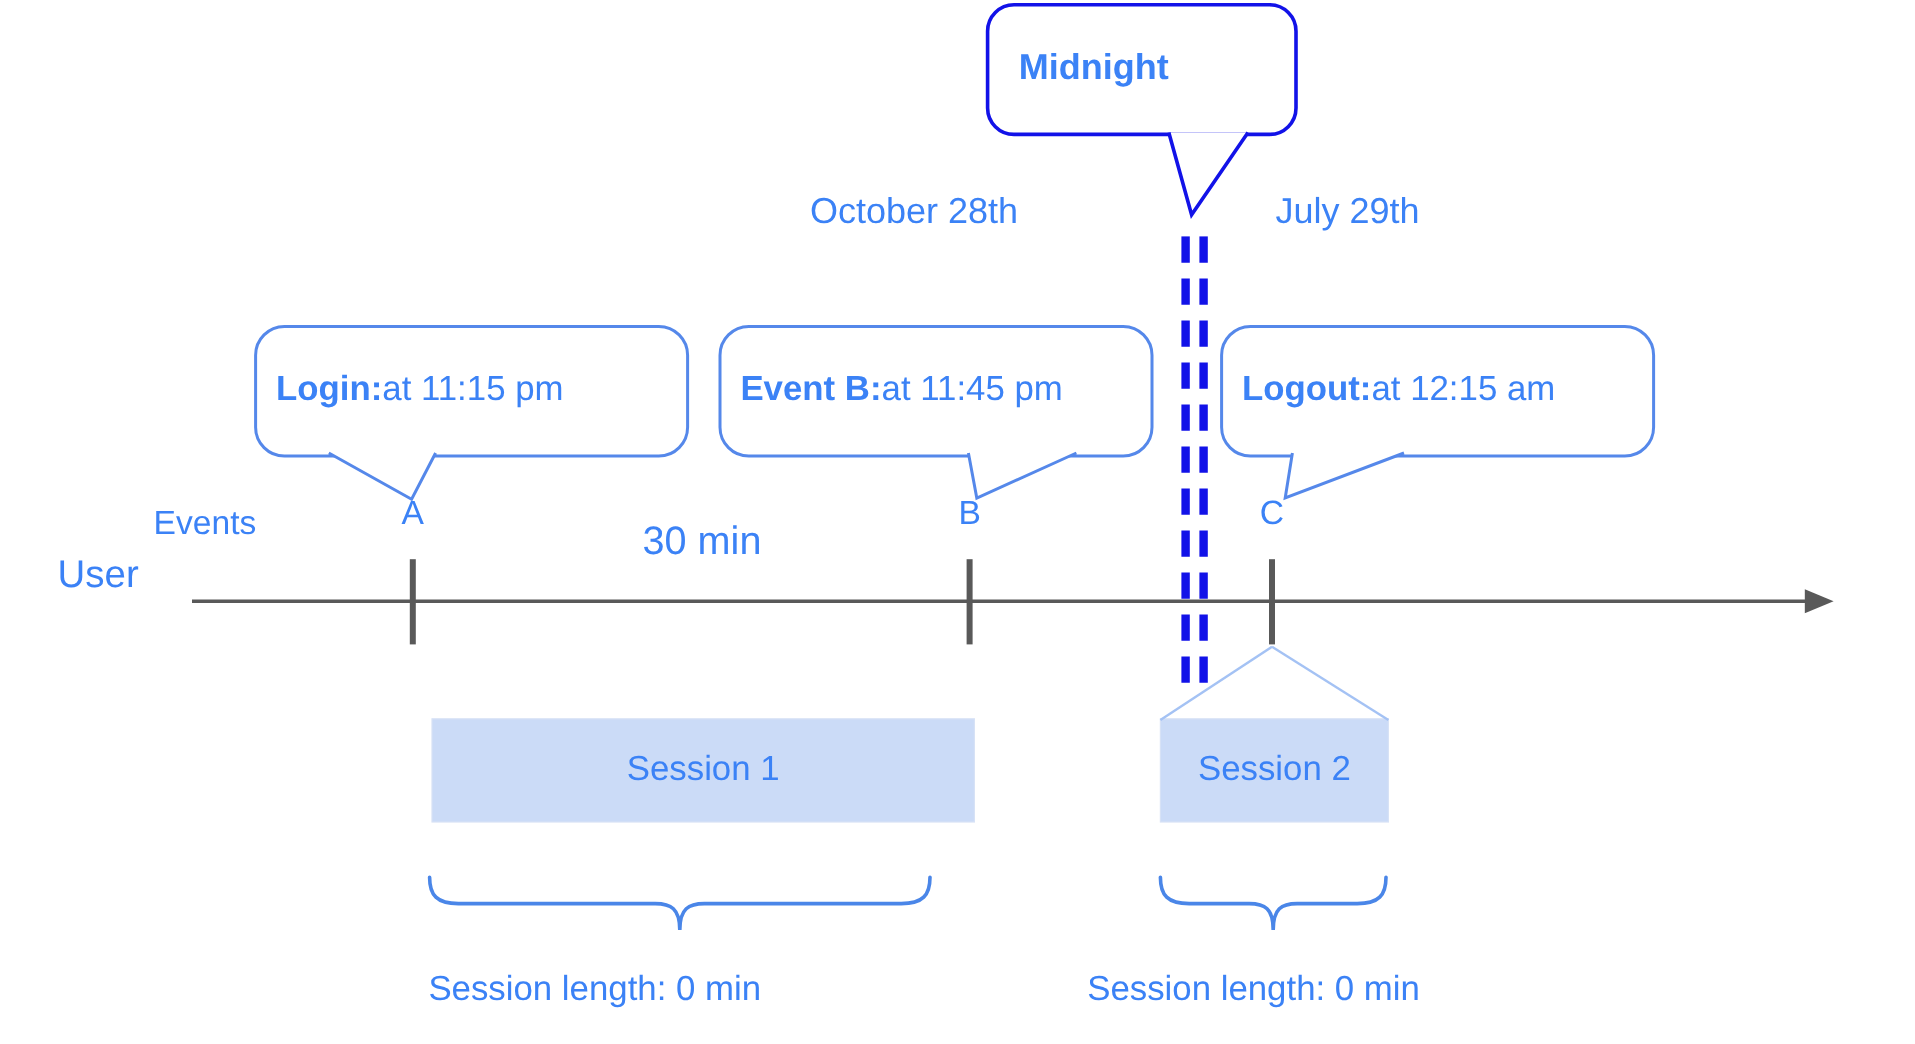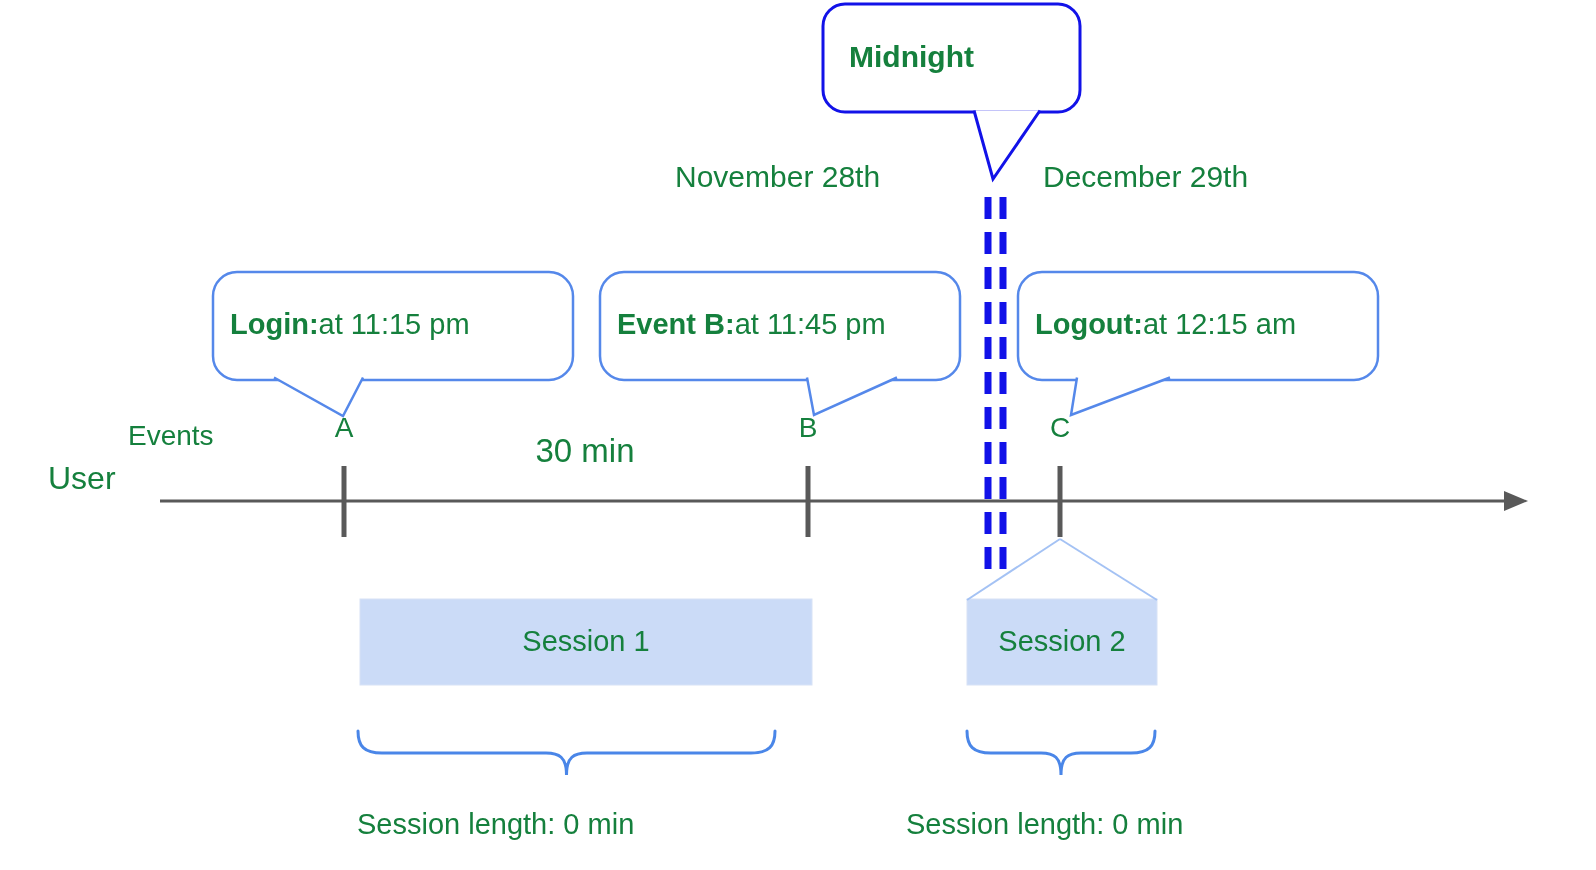--- a/index.html
+++ b/index.html
@@ -9,21 +9,21 @@
     height: 870px;
     background: #ffffff;
     font-family: "Liberation Sans", sans-serif;
     color: #0c0c0c;
     overflow: hidden;
   }
   .canvas svg { position: absolute; left: 0; top: 0; }
   .lbl {
     position: absolute;
     white-space: nowrap;
-    color: #15803d;
+    color: #3b82f6;
     line-height: 1.15;
   }
   .bubble-text {
     display: flex;
     align-items: center;
     box-sizing: border-box;
     padding-left: 17px;
     font-size: 29px;
   }
   .bubble-text .b { font-weight: bold; }
@@ -87,22 +87,22 @@
   <div class="lbl bubble-text" style="left:600px; top:272px; width:360px; height:106px;">
     <span class="b">Event B:</span>
       <span> at 11:45 pm</span>
   </div>
 
   <div class="lbl bubble-text" style="left:1018px; top:272px; width:360px; height:106px;">
     <span class="b">Logout:</span>
       <span> at 12:15 am</span>
   </div>
 
-  <div class="lbl center" style="left:675px; top:160px; width:160px; font-size:30px;">November 28th</div>
-  <div class="lbl center" style="left:1043px; top:160px; width:160px; font-size:30px;">December 29th</div>
+  <div class="lbl center" style="left:675px; top:160px; width:160px; font-size:30px;">October 28th</div>
+  <div class="lbl center" style="left:1043px; top:160px; width:160px; font-size:30px;">July 29th</div>
 
   <div class="lbl" style="left:128px; top:420px; font-size:28px;">Events</div>
   <div class="lbl" style="left:48px; top:460px; font-size:32px;">User</div>
 
   <div class="lbl center" style="left:304px; top:412px; width:80px; font-size:28px;">A</div>
   <div class="lbl center" style="left:768px; top:412px; width:80px; font-size:28px;">B</div>
   <div class="lbl center" style="left:1020px; top:412px; width:80px; font-size:28px;">C</div>
 
   <div class="lbl center" style="left:505px; top:432px; width:160px; font-size:33px;">30 min</div>
 

